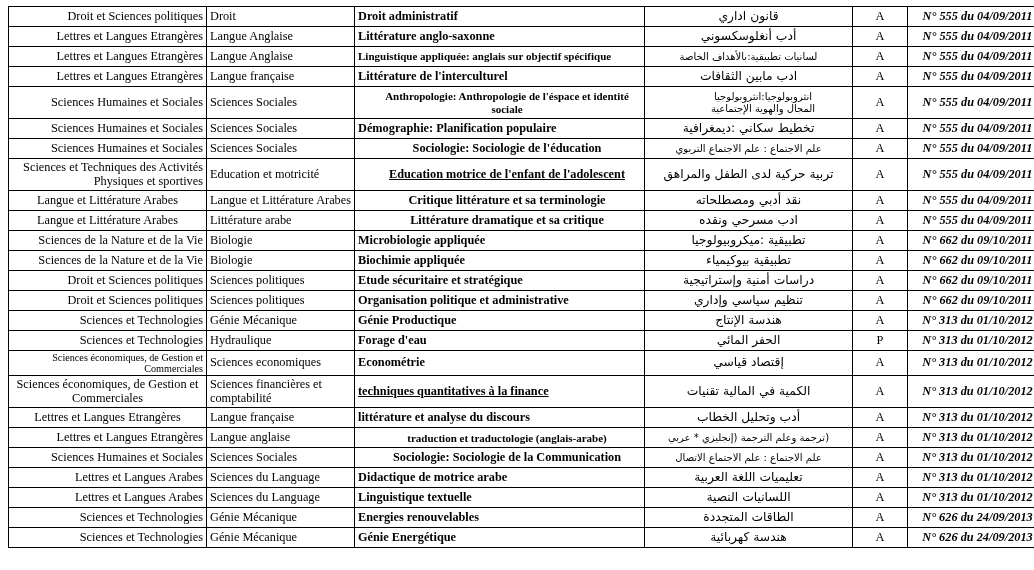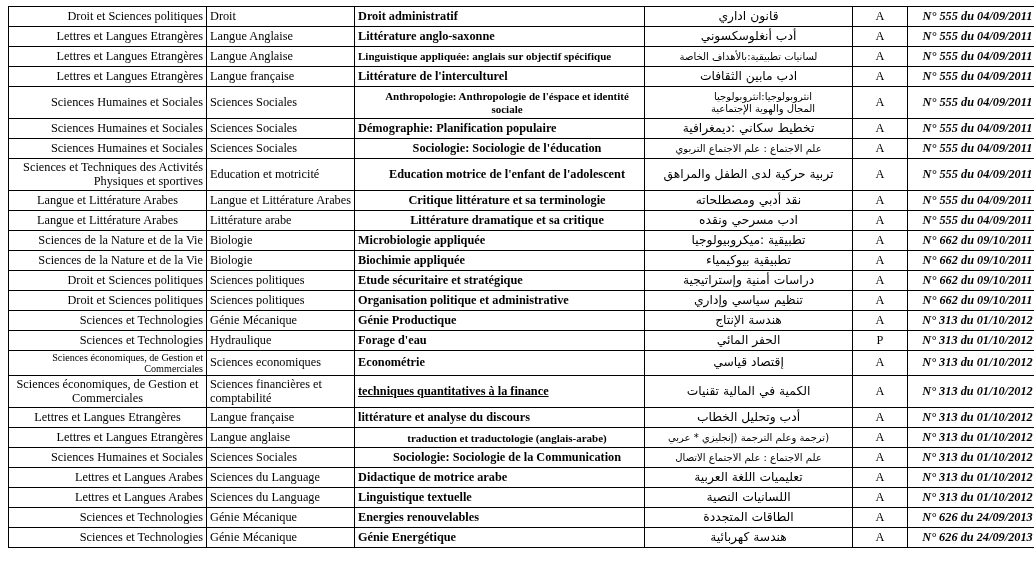--- a/index.html
+++ b/index.html
@@ -170,21 +170,21 @@
           <td class="domain">Sciences Humaines et Sociales</td>
           <td class="filiere">Sciences Sociales</td>
           <td class="spec ctr">Sociologie: Sociologie de l'éducation</td>
           <td class="arab sm">علم الاجتماع : علم الاجتماع التربوي</td>
           <td class="flag">A</td>
           <td class="ref">N° 555 du 04/09/2011</td>
         </tr>
         <tr>
           <td class="domain" style="height: 32px;">Sciences et Techniques des Activités Physiques et sportives</td>
           <td class="filiere" style="height: 32px; font-family: Liberation Serif, serif;">Education et motricité</td>
-          <td class="spec ctr" style="height: 32px;">Education motrice de l'enfant de l'adolescent</td>
+          <td class="spec ctr" style="height: 32px; text-decoration: underline;">Education motrice de l'enfant de l'adolescent</td>
           <td class="arab" style="height: 32px; margin-left: 28px;">تربية حركية لدى الطفل والمراهق</td>
           <td class="flag" style="height: 32px;">A</td>
           <td class="ref" style="height: 32px;">N° 555 du 04/09/2011</td>
         </tr>
         <tr>
           <td class="domain ctr">Langue et Littérature Arabes</td>
           <td class="filiere">Langue et Littérature Arabes</td>
           <td class="spec ctr">Critique littérature et sa terminologie</td>
           <td class="arab">نقد أدبي ومصطلحاته</td>
           <td class="flag">A</td>

